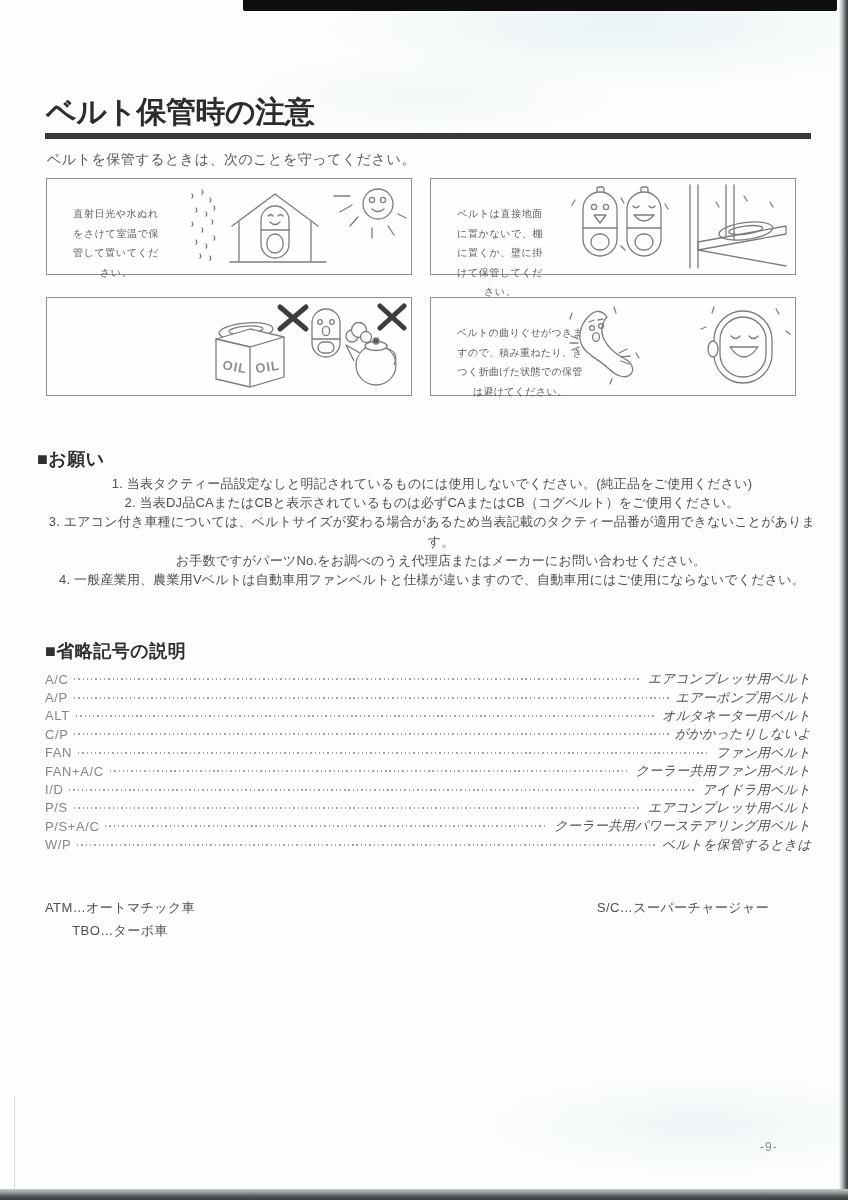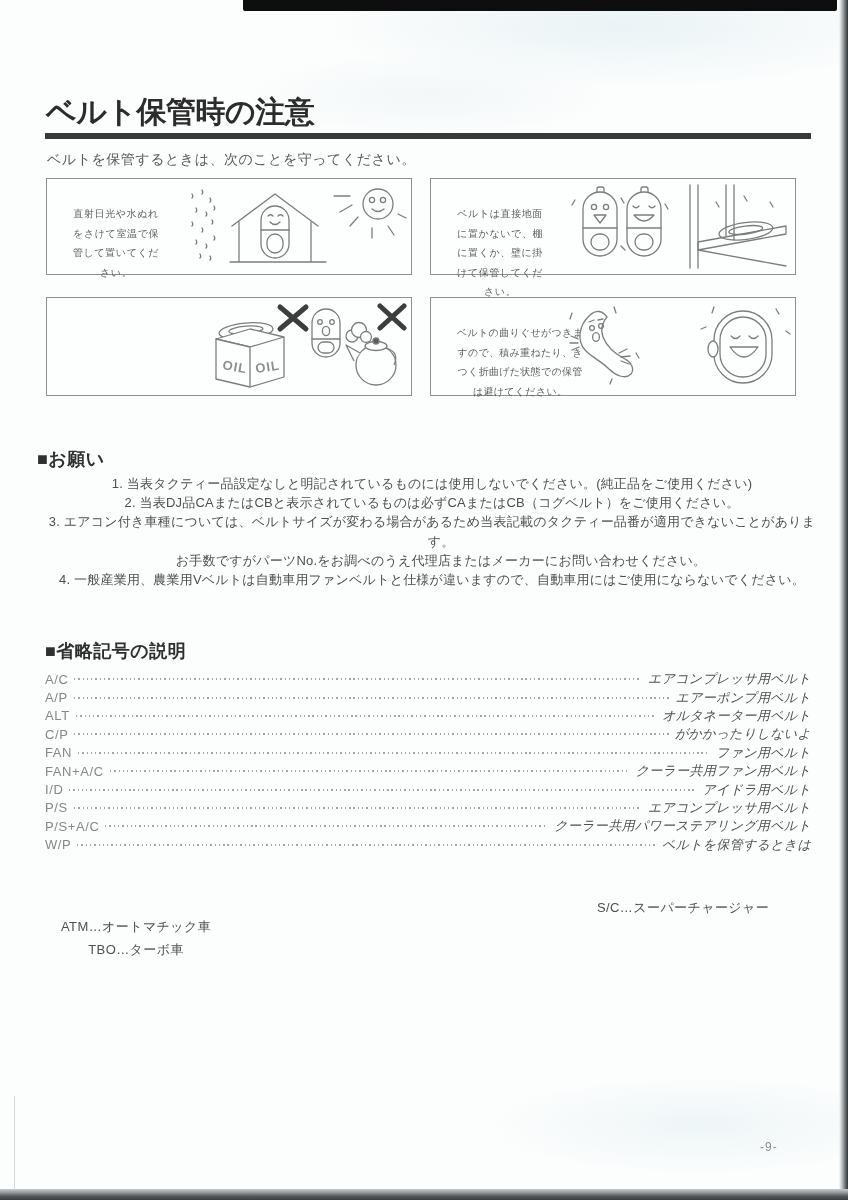--- a/index.html
+++ b/index.html
@@ -57,21 +57,21 @@
   .abbr-row{display:flex;align-items:center;height:18.4px;font-size:13px;}
   .abbr-code{color:#878787;letter-spacing:.6px;flex:0 0 auto;}
   .abbr-leader{flex:1 1 auto;height:2px;margin:0 6px;
     background:repeating-linear-gradient(90deg,#a2a6a7 0 1.3px, transparent 1.3px 4.3px);}
   .abbr-meaning{color:#4f4f4f;letter-spacing:.3px;flex:0 0 auto;font-style:italic;}
 
   
   .vehicle-codes{position:absolute;left:45px;top:897px;width:772px;height:54px;font-size:13px;color:#4f4f4f;letter-spacing:.4px;}
   .vc-col{position:absolute;top:0;}
   .vc-col div{line-height:22.5px;}
-  .vc1{left:16px;margin-top:19px;} .vc2{left:290;} .vc2{left:290px;} .vc3{left:552px;}
+  .vc1{left:0;} .vc2{left:290;} .vc2{left:290px;} .vc3{left:552px;}
 
   .page-number{position:absolute;left:760px;top:1140px;font-size:12px;color:#8d8d8d;letter-spacing:1px;}
 </style>
 </head>
 <body>
 
 <div class="page">
 
   <div class="scan-top-bar"></div>
   <div class="scan-right-edge"></div>

